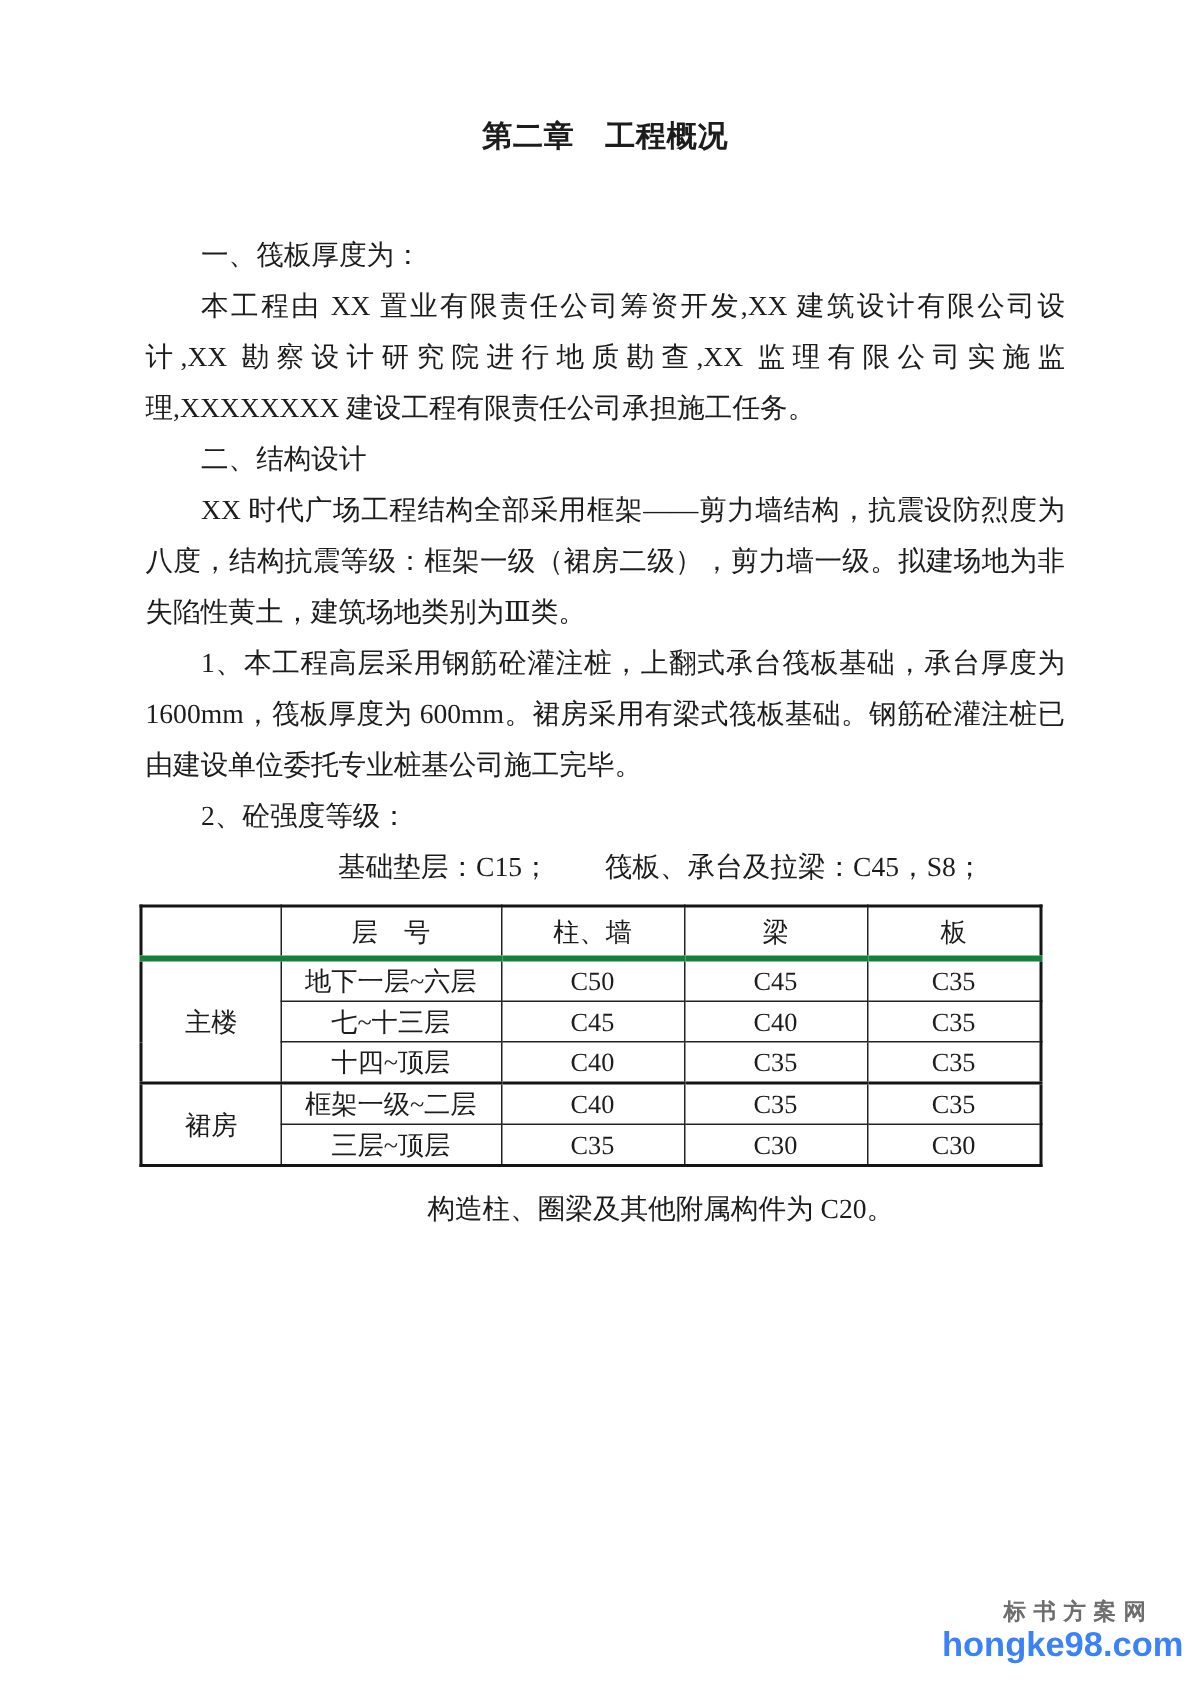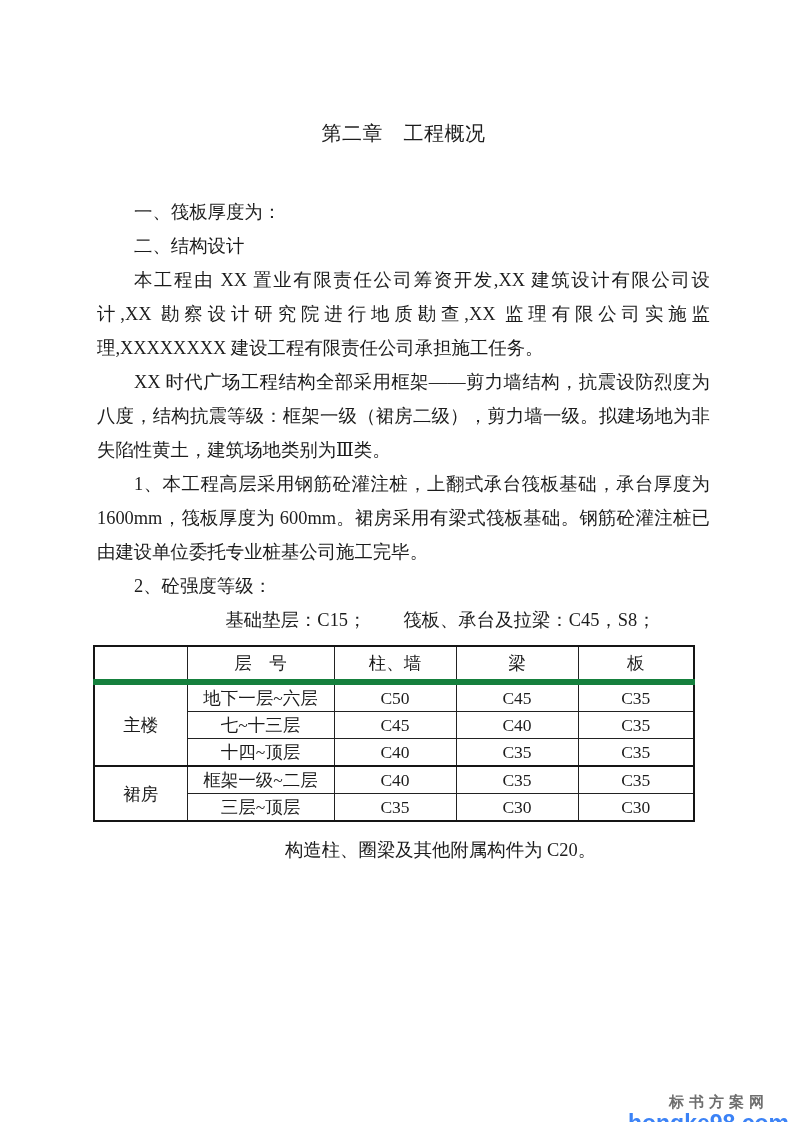--- a/index.html
+++ b/index.html
@@ -6,67 +6,67 @@
   body {
     width:793px; height:1122px; background:#ffffff;
     font-family:"Liberation Serif","DejaVu Serif",serif;
   }
   .page {
     position:relative; width:793px; height:1122px;
     background:#ffffff; overflow:hidden; color:#1c1c1c;
   }
   .content { position:absolute; left:97px; top:0; width:613px; }
   .doc-title {
-    margin:118px 0 47px 0; font-size:20px; font-weight:normal;
+    margin:76px 0 47px 0; font-size:20px; font-weight:bold;
     text-align:center; line-height:30px; letter-spacing:0.5px;
   }
   .para {
     margin:0; font-size:18.4px; line-height:34px;
     text-align:justify; text-indent:37px;
     font-family:"Liberation Serif","DejaVu Serif",serif;
   }
   .para.deep { text-indent:74px; text-align:center; }
   .para.note { margin-top:11px; }
   table.grade {
     border-collapse:collapse; table-layout:fixed;
     width:600px; margin:8px 0 0 -4px;
     border:2px solid #151515;
   }
   table.grade td {
     border:1px solid #222222; text-align:center; vertical-align:middle;
     font-size:17.5px; height:26px; padding:0; line-height:20px;
   }
-  table.grade tr.hdr td { height:32px; border-bottom:6px solid #15803d; }
+  table.grade tr.hdr td { height:32px; border-bottom:4px solid #15803d; }
   table.grade tr.gs td { border-top:2px solid #151515; }
   .watermark {
     position:absolute; top:1066px; right:4px; text-align:right;
     font-family:"Liberation Sans","DejaVu Sans",sans-serif;
   }
   .wm-name {
     font-size:15px; font-weight:bold; letter-spacing:5px;
-    line-height:17px; color:#6e6e6e; padding-right:20px;margin-top:27px;
+    line-height:17px; color:#6e6e6e; padding-right:20px;
   }
   .wm-domain {
     font-size:23px; font-weight:bold; line-height:26px; color:#3b82f6;
   }
 </style>
 </head>
 <body>
 
 <div class="page">
   <div class="content">
 
     <div class="doc-title">第二章　工程概况</div>
 
     <p class="para">一、筏板厚度为：</p>
 
 
+    <p class="para">本工程由 XX 置业有限责任公司筹资开发,XX 建筑设计有限公司设计,XX 勘察设计研究院进行地质勘查,XX 监理有限公司实施监理,XXXXXXXX 建设工程有限责任公司承担施工任务。</p>
+
     <p class="para">二、结构设计</p>
-
-    <p class="para">本工程由 XX 置业有限责任公司筹资开发,XX 建筑设计有限公司设计,XX 勘察设计研究院进行地质勘查,XX 监理有限公司实施监理,XXXXXXXX 建设工程有限责任公司承担施工任务。</p>
 
     <p class="para">XX 时代广场工程结构全部采用框架——剪力墙结构，抗震设防烈度为八度，结构抗震等级：框架一级（裙房二级），剪力墙一级。拟建场地为非失陷性黄土，建筑场地类别为Ⅲ类。</p>
 
     <p class="para">1、本工程高层采用钢筋砼灌注桩，上翻式承台筏板基础，承台厚度为 1600mm，筏板厚度为 600mm。裙房采用有梁式筏板基础。钢筋砼灌注桩已由建设单位委托专业桩基公司施工完毕。</p>
 
     <p class="para">2、砼强度等级：</p>
 
     <p class="para deep">基础垫层：C15；　　筏板、承台及拉梁：C45，S8；</p>
 
     <table class="grade">

